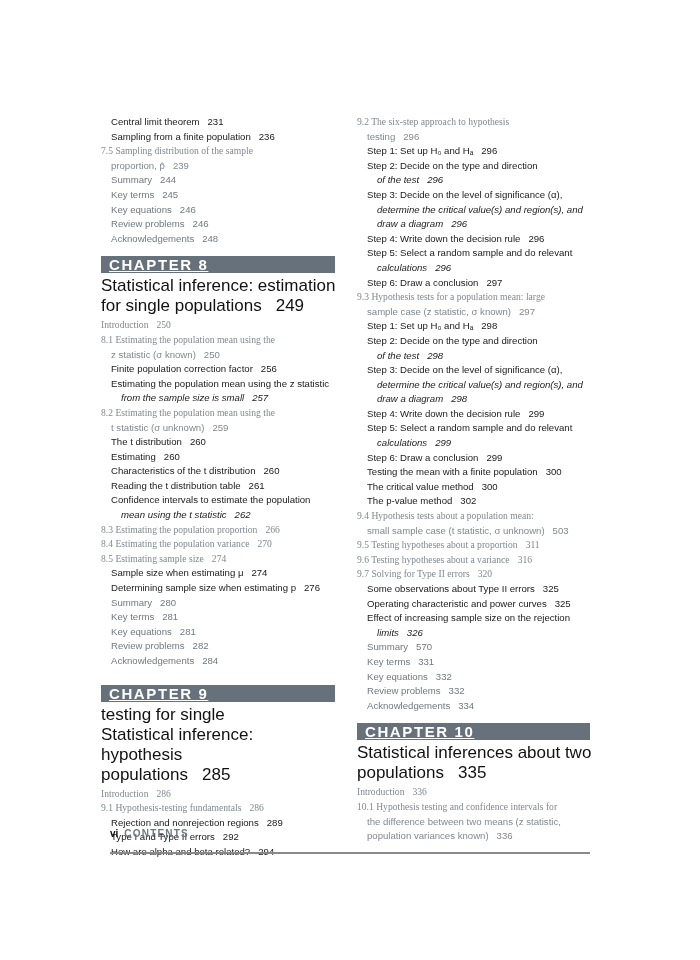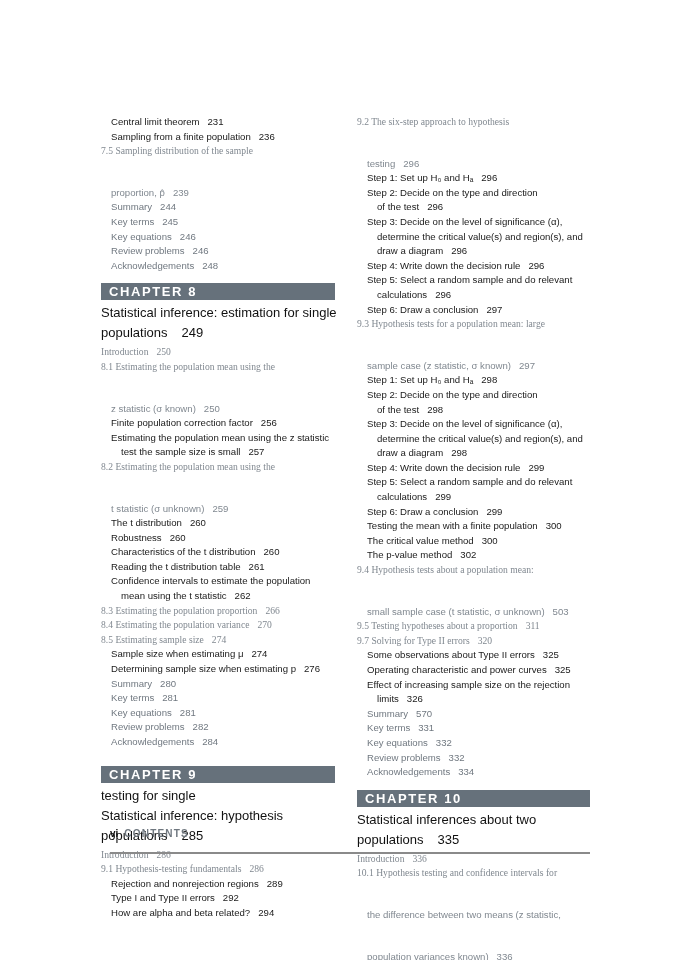--- a/index.html
+++ b/index.html
@@ -9,31 +9,31 @@
       color: #1a1a1a;
     }
     .col { position: absolute; top: 115px; width: 236px; }
     .col.left { left: 101px; }
     .col.right { left: 357px; width: 236px; }
     .entry {
       font-size: 9.6px; line-height: 14.6px; white-space: nowrap;
     }
     .entry .pg { margin-left: 8px; }
     .entry.l0 { padding-left: 0; color: #808890; font-family: Liberation Serif, serif; }
-    .entry.l0s { padding-left: 10px; color: #808890; margin-top: 27px; }
+    .entry.l0s { padding-left: 10px; color: #808890; }
     .entry.l1 { padding-left: 10px; color: #1a1a1a; }
-    .entry.l2 { padding-left: 20px; color: #1a1a1a; }
+    .entry.l2 { padding-left: 20px; color: #1a1a1a; font-style: italic; }
     .entry.l1g { padding-left: 10px; color: #707880; }
     .chapter-bar {
       background: #66717b; color: #ffffff; font-weight: bold;
-      font-size: 13px; letter-spacing: 1.6px; height: 17px; line-height: 17px;
-      padding-left: 8px; margin-top: 10px; width: 226px;
+      font-size: 15px; letter-spacing: 1.6px; height: 17px; line-height: 17px;
+      padding-left: 8px; margin-top: 10px; width: 226px; text-decoration: underline;
     }
     .chapter-title {
-      font-size: 13px; line-height: 20px; color: #111111;
+      font-size: 17px; line-height: 20px; color: #111111;
       margin-top: 3px; margin-bottom: 2px; white-space: normal;
     }
     .chapter-title .pg { margin-left: 14px; }
     .footer-line {
       position: absolute; left: 110px; top: 852px; width: 480px; height: 1.5px;
       background: #8a8a8a;
     }
     .footer {
       position: absolute; left: 110px; top: 828px; font-size: 10px; font-weight: bold;
     }
@@ -59,25 +59,25 @@
   <div class="chapter-bar">CHAPTER 8</div>
   <div class="chapter-title">
     <span>Statistical inference: estimation for single populations</span><span class="pg">249</span>
   </div>
   <div id="ch8-entries">
       <div class="entry l0"><span>Introduction</span><span class="pg">250</span></div>
       <div class="entry l0"><span>8.1 Estimating the population mean using the</span></div>
       <div class="entry l0s"><span>z statistic (σ known)</span><span class="pg">250</span></div>
       <div class="entry l1"><span>Finite population correction factor</span><span class="pg">256</span></div>
       <div class="entry l1"><span>Estimating the population mean using the z statistic</span></div>
-      <div class="entry l2"><span>test the sample size is small</span><span class="pg">257</span></div>
+      <div class="entry l2"><span>from the sample size is small</span><span class="pg">257</span></div>
       <div class="entry l0"><span>8.2 Estimating the population mean using the</span></div>
       <div class="entry l0s"><span>t statistic (σ unknown)</span><span class="pg">259</span></div>
       <div class="entry l1"><span>The t distribution</span><span class="pg">260</span></div>
-      <div class="entry l1"><span>Robustness</span><span class="pg">260</span></div>
+      <div class="entry l1"><span>Estimating</span><span class="pg">260</span></div>
       <div class="entry l1"><span>Characteristics of the t distribution</span><span class="pg">260</span></div>
       <div class="entry l1"><span>Reading the t distribution table</span><span class="pg">261</span></div>
       <div class="entry l1"><span>Confidence intervals to estimate the population</span></div>
       <div class="entry l2"><span>mean using the t statistic</span><span class="pg">262</span></div>
       <div class="entry l0"><span>8.3 Estimating the population proportion</span><span class="pg">266</span></div>
       <div class="entry l0"><span>8.4 Estimating the population variance</span><span class="pg">270</span></div>
       <div class="entry l0"><span>8.5 Estimating sample size</span><span class="pg">274</span></div>
       <div class="entry l1"><span>Sample size when estimating μ</span><span class="pg">274</span></div>
       <div class="entry l1"><span>Determining sample size when estimating p</span><span class="pg">276</span></div>
       <div class="entry l1g"><span>Summary</span><span class="pg">280</span></div>
@@ -127,20 +127,21 @@
       <div class="entry l1"><span>Step 4: Write down the decision rule</span><span class="pg">299</span></div>
       <div class="entry l1"><span>Step 5: Select a random sample and do relevant</span></div>
       <div class="entry l2"><span>calculations</span><span class="pg">299</span></div>
       <div class="entry l1"><span>Step 6: Draw a conclusion</span><span class="pg">299</span></div>
       <div class="entry l1"><span>Testing the mean with a finite population</span><span class="pg">300</span></div>
       <div class="entry l1"><span>The critical value method</span><span class="pg">300</span></div>
       <div class="entry l1"><span>The p-value method</span><span class="pg">302</span></div>
       <div class="entry l0"><span>9.4 Hypothesis tests about a population mean:</span></div>
       <div class="entry l0s"><span>small sample case (t statistic, σ unknown)</span><span class="pg">503</span></div>
       <div class="entry l0"><span>9.5 Testing hypotheses about a proportion</span><span class="pg">311</span></div>
+      <div class="entry l0"><span>9.6 Testing hypotheses about a variance</span><span class="pg">316</span></div>
       <div class="entry l0"><span>9.7 Solving for Type II errors</span><span class="pg">320</span></div>
       <div class="entry l1"><span>Some observations about Type II errors</span><span class="pg">325</span></div>
       <div class="entry l1"><span>Operating characteristic and power curves</span><span class="pg">325</span></div>
       <div class="entry l1"><span>Effect of increasing sample size on the rejection</span></div>
       <div class="entry l2"><span>limits</span><span class="pg">326</span></div>
       <div class="entry l1g"><span>Summary</span><span class="pg">570</span></div>
       <div class="entry l1g"><span>Key terms</span><span class="pg">331</span></div>
       <div class="entry l1g"><span>Key equations</span><span class="pg">332</span></div>
       <div class="entry l1g"><span>Review problems</span><span class="pg">332</span></div>
       <div class="entry l1g"><span>Acknowledgements</span><span class="pg">334</span></div>

